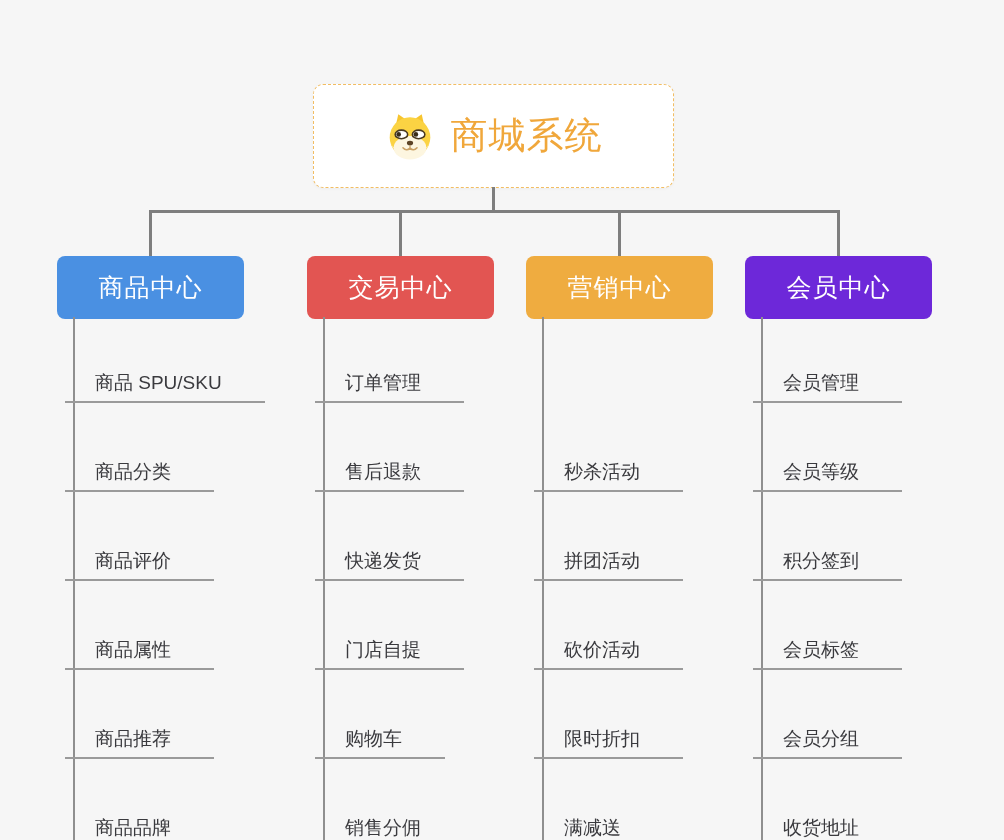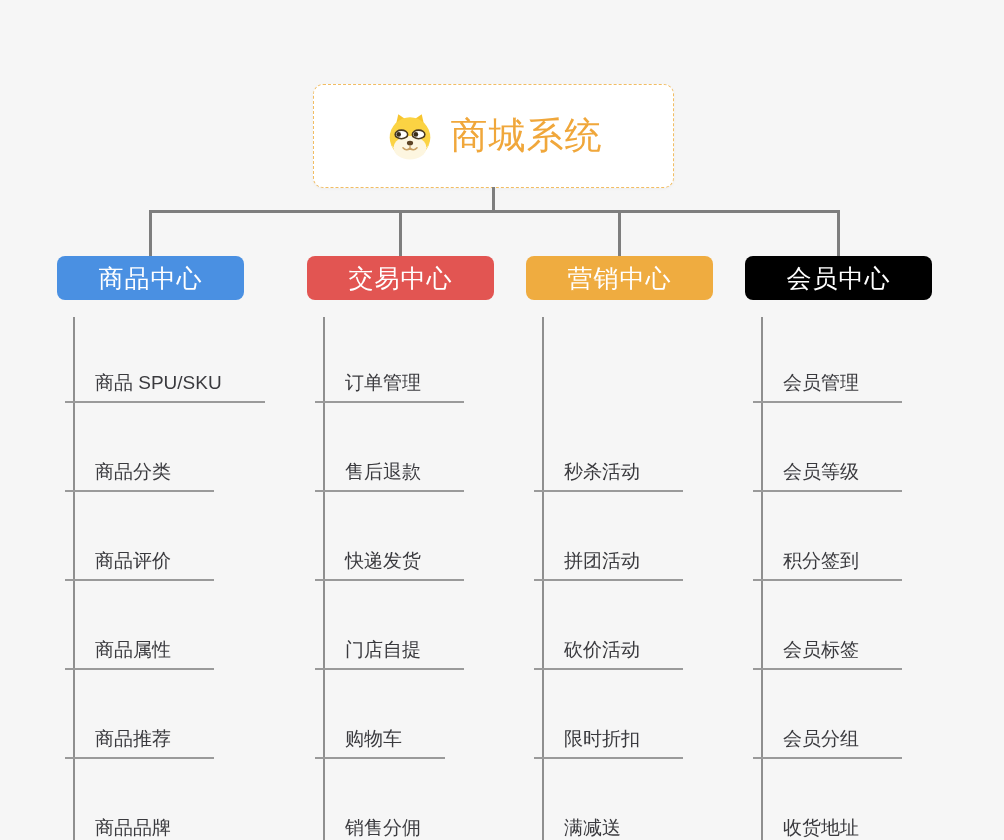--- a/index.html
+++ b/index.html
@@ -47,21 +47,21 @@
 
   
   .column{position:absolute;top:208px;width:250px;height:632px;}
   .col-0{left:57px;}
   .col-1{left:307px;}
   .col-2{left:526px;}
   .col-3{left:745px;}
 
   .branch-box{
     position:absolute;left:0;top:0;
-    width:187px;height:44px;
+    width:187px;height:63px;
     border-radius:8px;
     display:flex;align-items:center;justify-content:center;
     color:#ffffff;
     font-size:25px;
     letter-spacing:1px;
     white-space:nowrap;
     cursor:pointer;
   }
   .spine{
     position:absolute;left:16px;top:61px;
@@ -143,21 +143,21 @@
     <div class="branch-box" style="background-color: rgb(239, 172, 64);">营销中心</div>
     <div class="spine"></div>
     <div class="leaf leaf-2">秒杀活动</div>
     <div class="leaf leaf-3">拼团活动</div>
     <div class="leaf leaf-4">砍价活动</div>
     <div class="leaf leaf-5">限时折扣</div>
     <div class="leaf leaf-6">满减送</div>
   </div>
 
   <div class="column col-3">
-    <div class="branch-box" style="background-color: #000000;">会员中心</div>
+    <div class="branch-box" style="background-color: #6d28d9;">会员中心</div>
     <div class="spine"></div>
     <div class="leaf leaf-1">会员管理</div>
     <div class="leaf leaf-2">会员等级</div>
     <div class="leaf leaf-3">积分签到</div>
     <div class="leaf leaf-5">会员分组</div>
     <div class="leaf leaf-4">会员标签</div>
     <div class="leaf leaf-6">收货地址</div>
   </div>
 
 </div>

